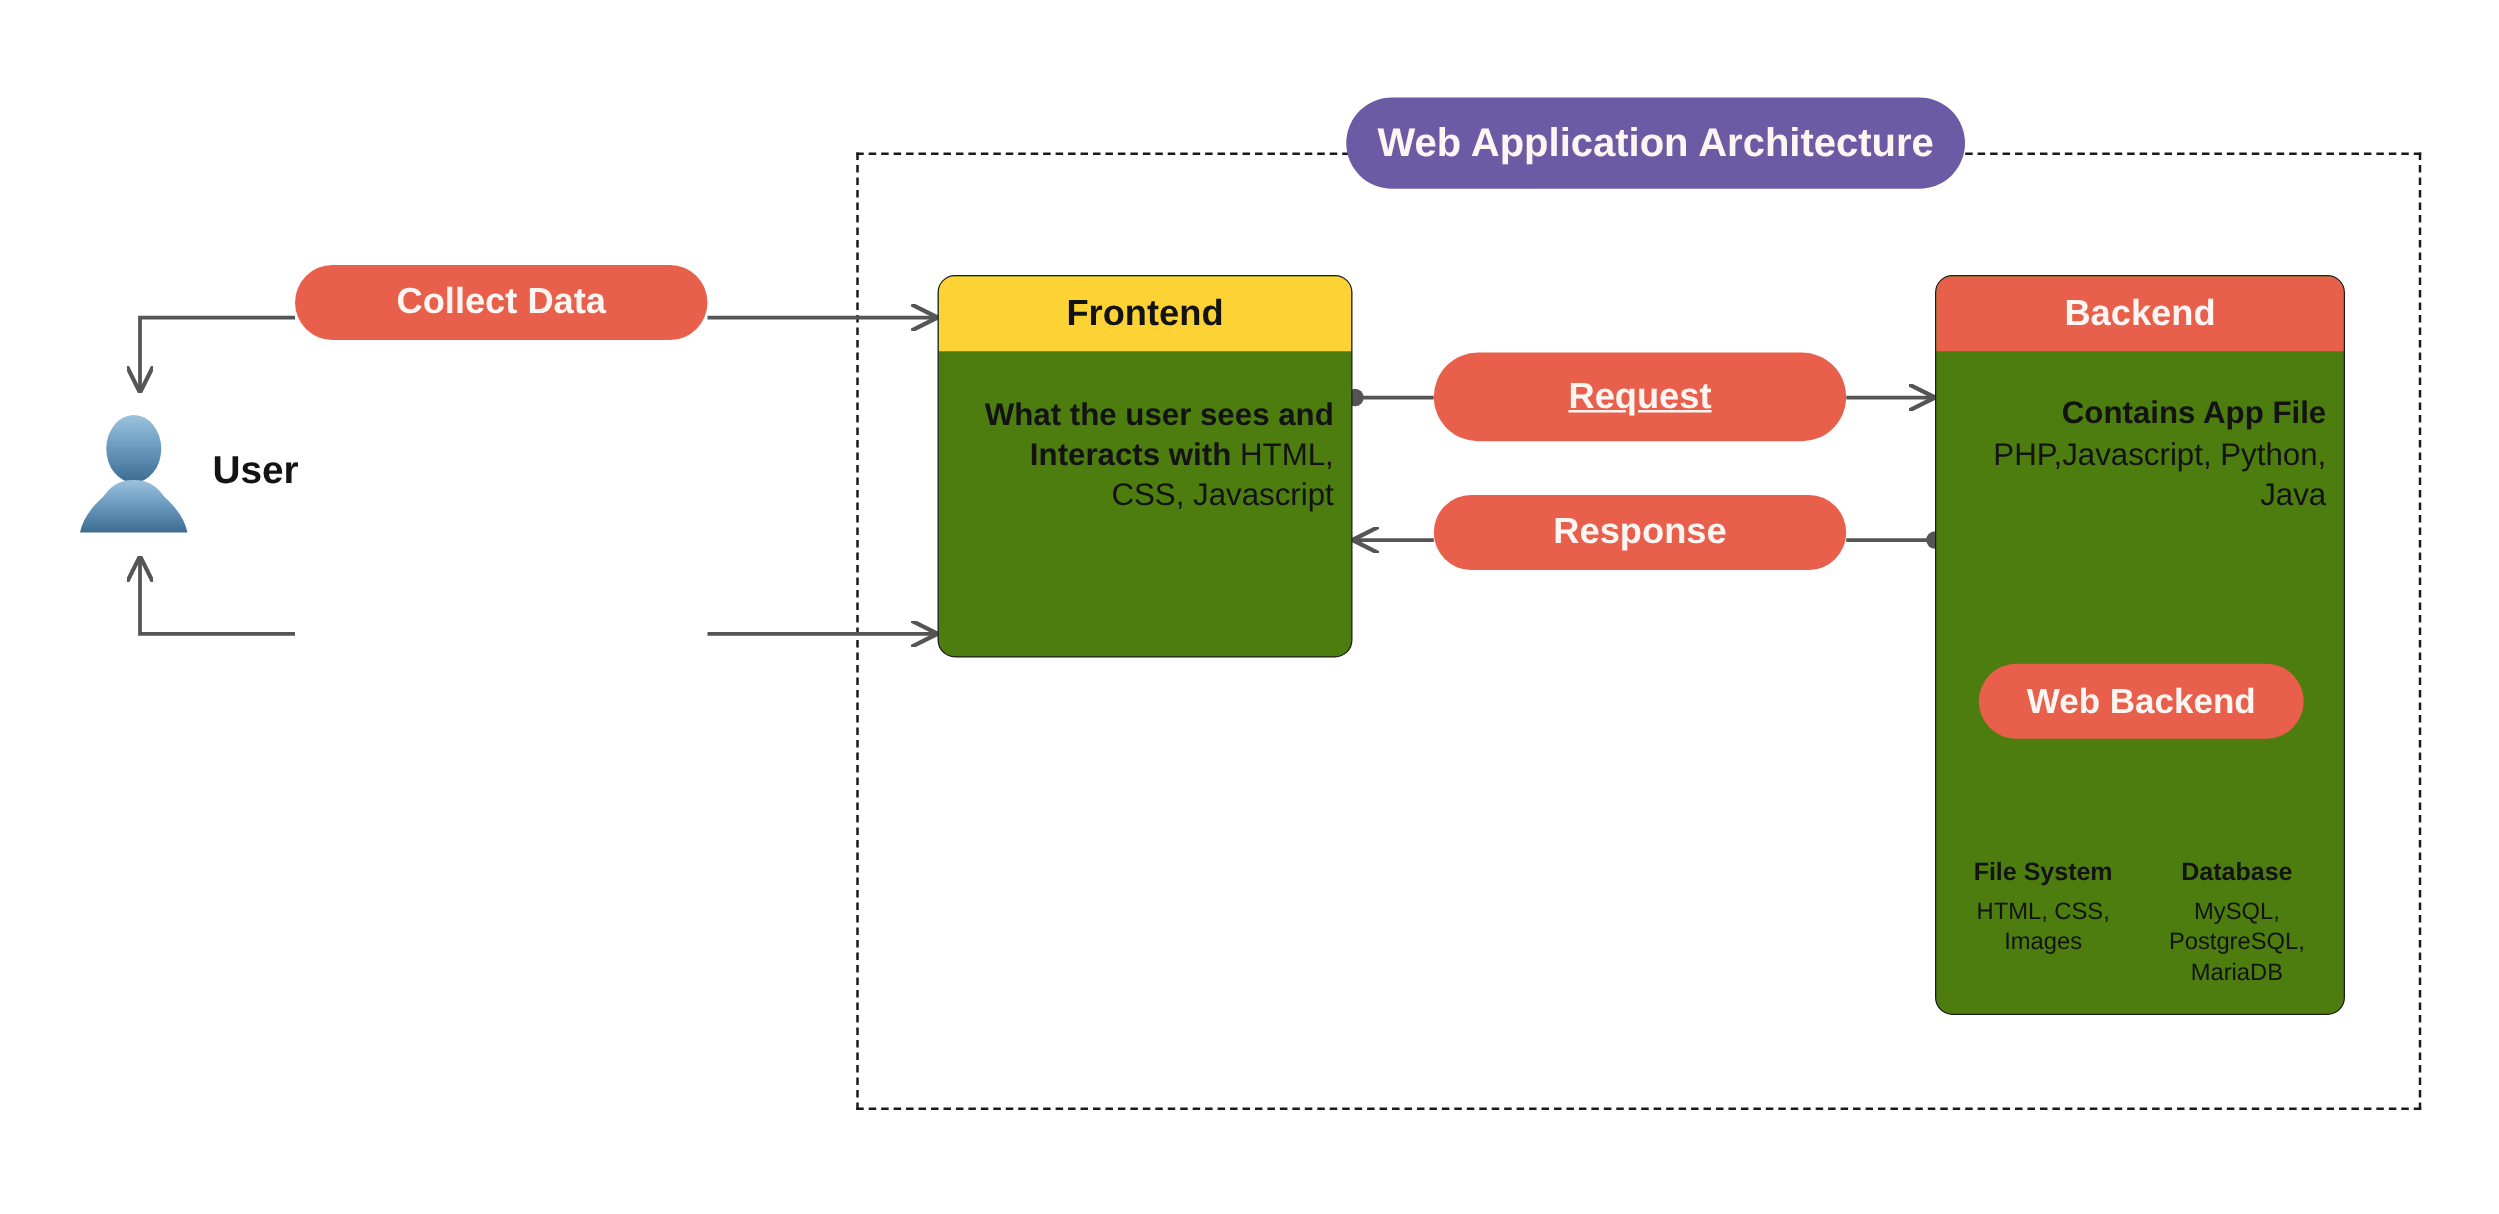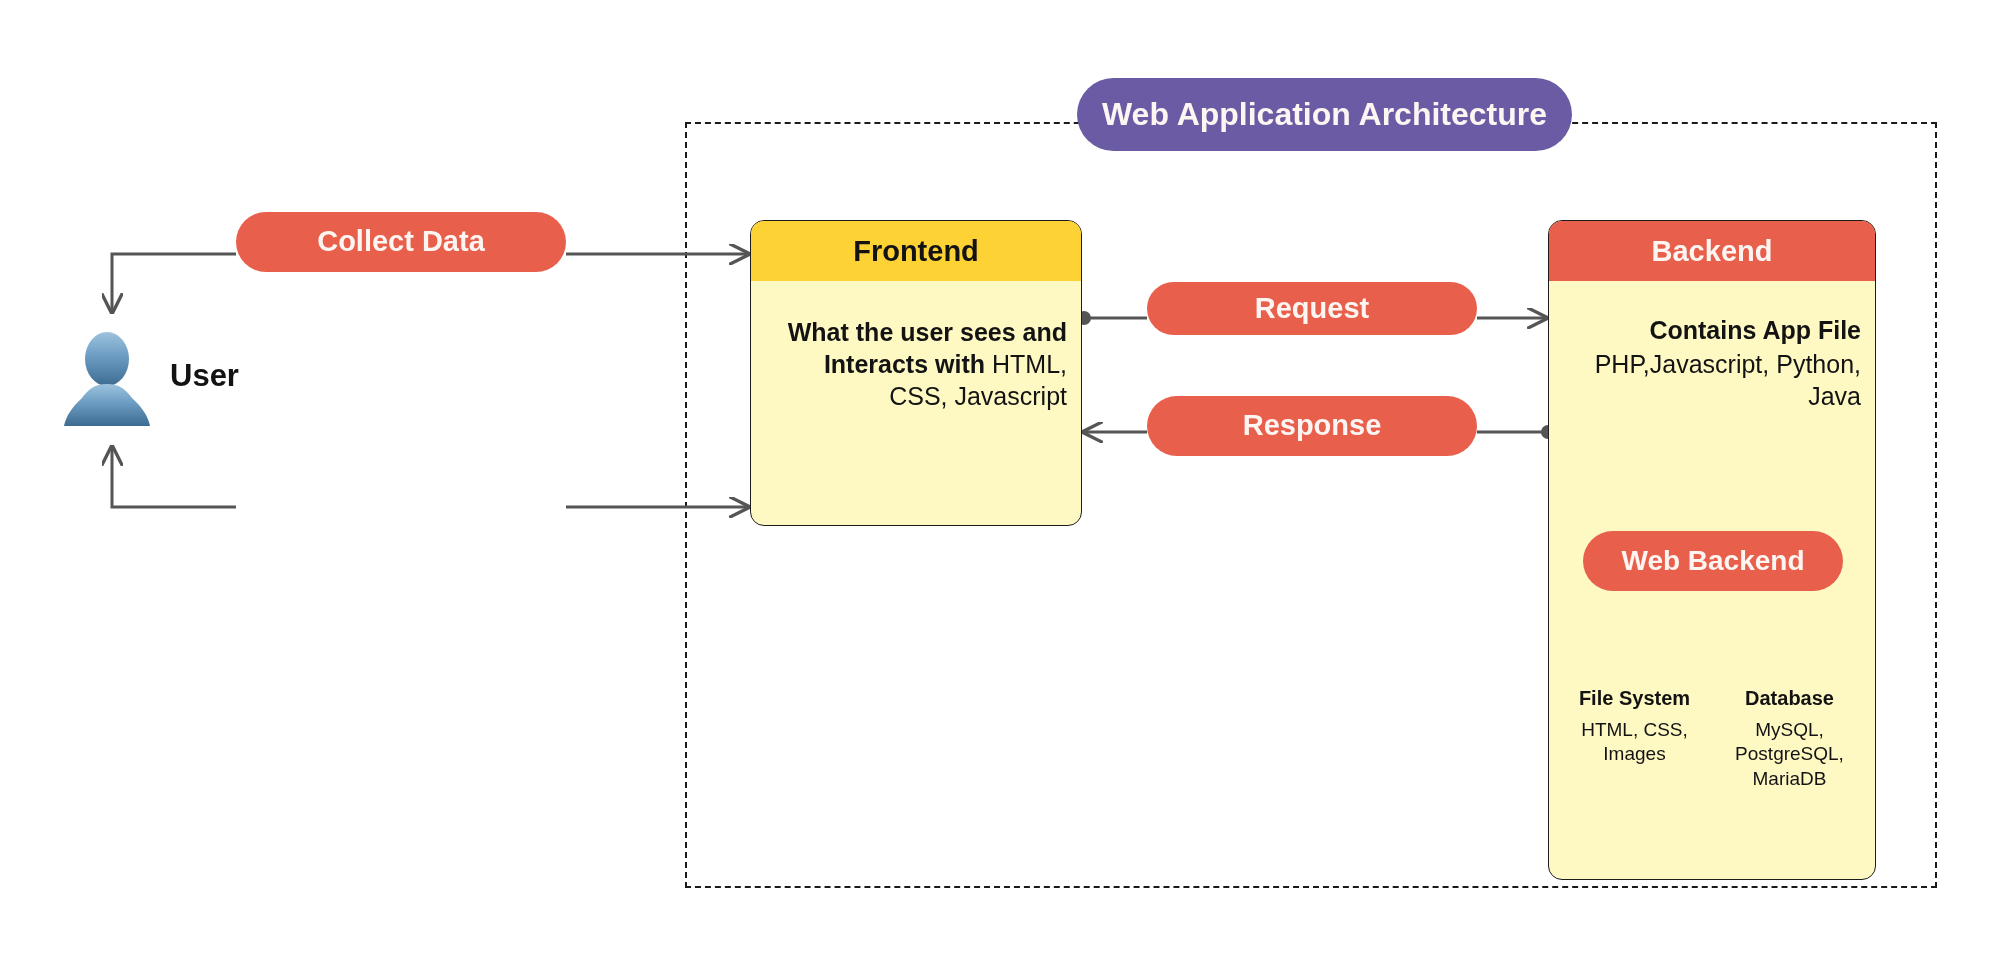--- a/index.html
+++ b/index.html
@@ -76,42 +76,43 @@
     left: 236px;
     top: 477px;
     width: 330px;
     height: 60px;
     font-size: 29px;
   }
   #pill-request {
     left: 1147px;
     top: 282px;
     width: 330px;
-    height: 53px;
-    font-size: 29px;
+    height: 71px;
+    font-size: 29px;
+    text-decoration: underline;
   }
   #pill-response {
     left: 1147px;
     top: 396px;
     width: 330px;
     height: 60px;
     font-size: 29px;
   }
   #pill-webserver {
     left: 1583px;
     top: 531px;
     width: 260px;
     height: 60px;
     font-size: 28px;
   }
 
   
   .card {
     position: absolute;
-    background: #fef9c3;
+    background: #4d7c0f;
     border: 1.6px solid #1c1c1c;
     border-radius: 14px;
     box-sizing: border-box;
     overflow: hidden;
   }
   .card-header {
     text-align: center;
     font-weight: bold;
     box-sizing: border-box;
     display: flex;
@@ -127,21 +128,21 @@
   #card-frontend .card-header {
     height: 60px;
     background: #fdd235;
     color: #131313;
     font-size: 29px;
   }
   #card-backend {
     left: 1548px;
     top: 220px;
     width: 328px;
-    height: 660px;
+    height: 592px;
   }
   #card-backend .card-header {
     height: 60px;
     background: #e8604c;
     color: #fdf5f2;
     font-size: 29px;
   }
 
   .card-body {
     padding: 0 14px;

